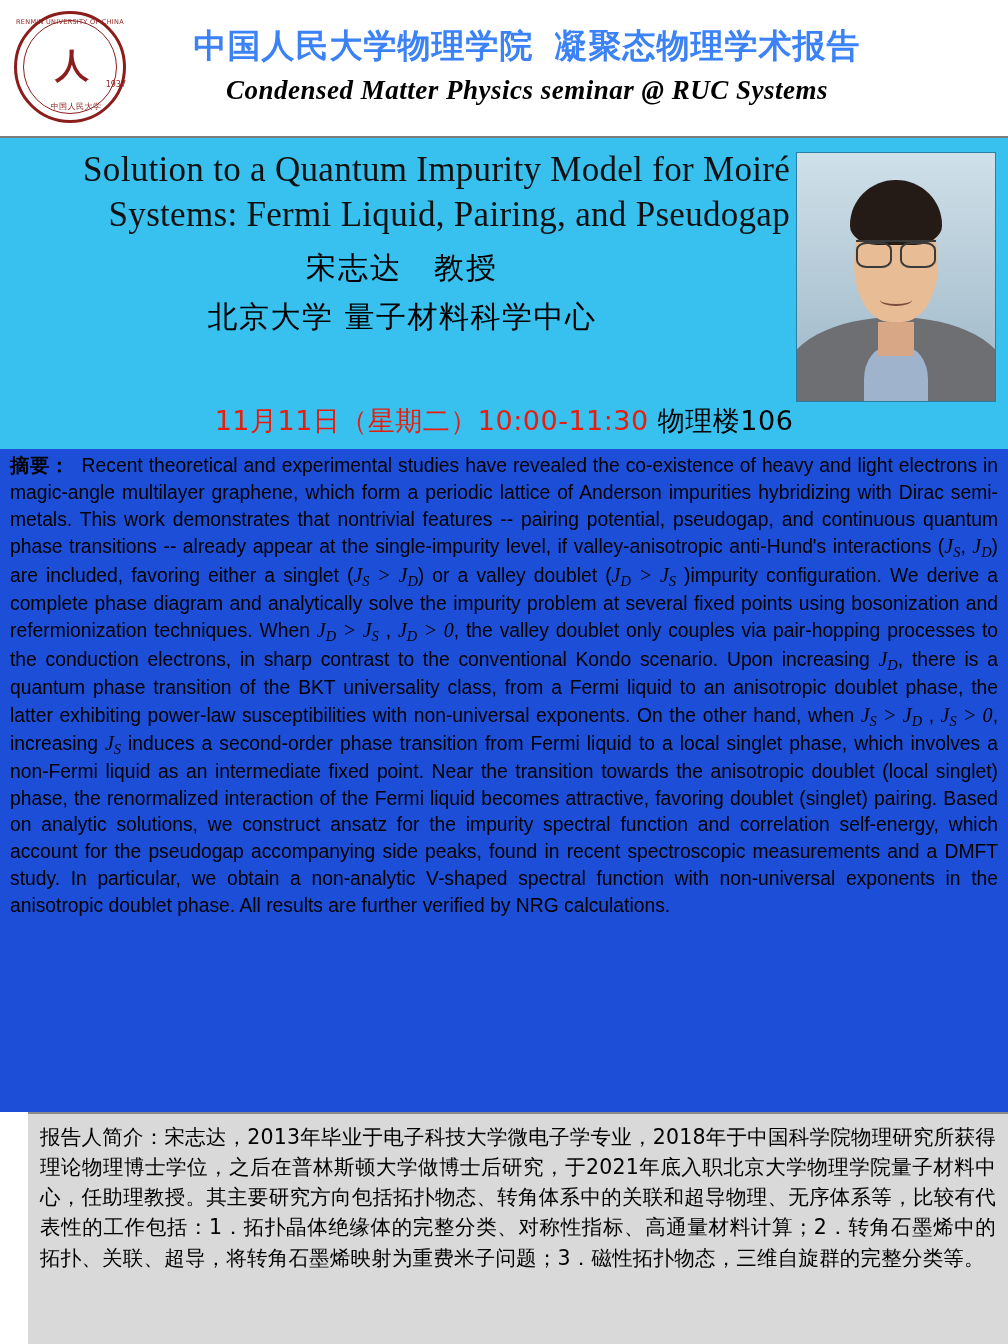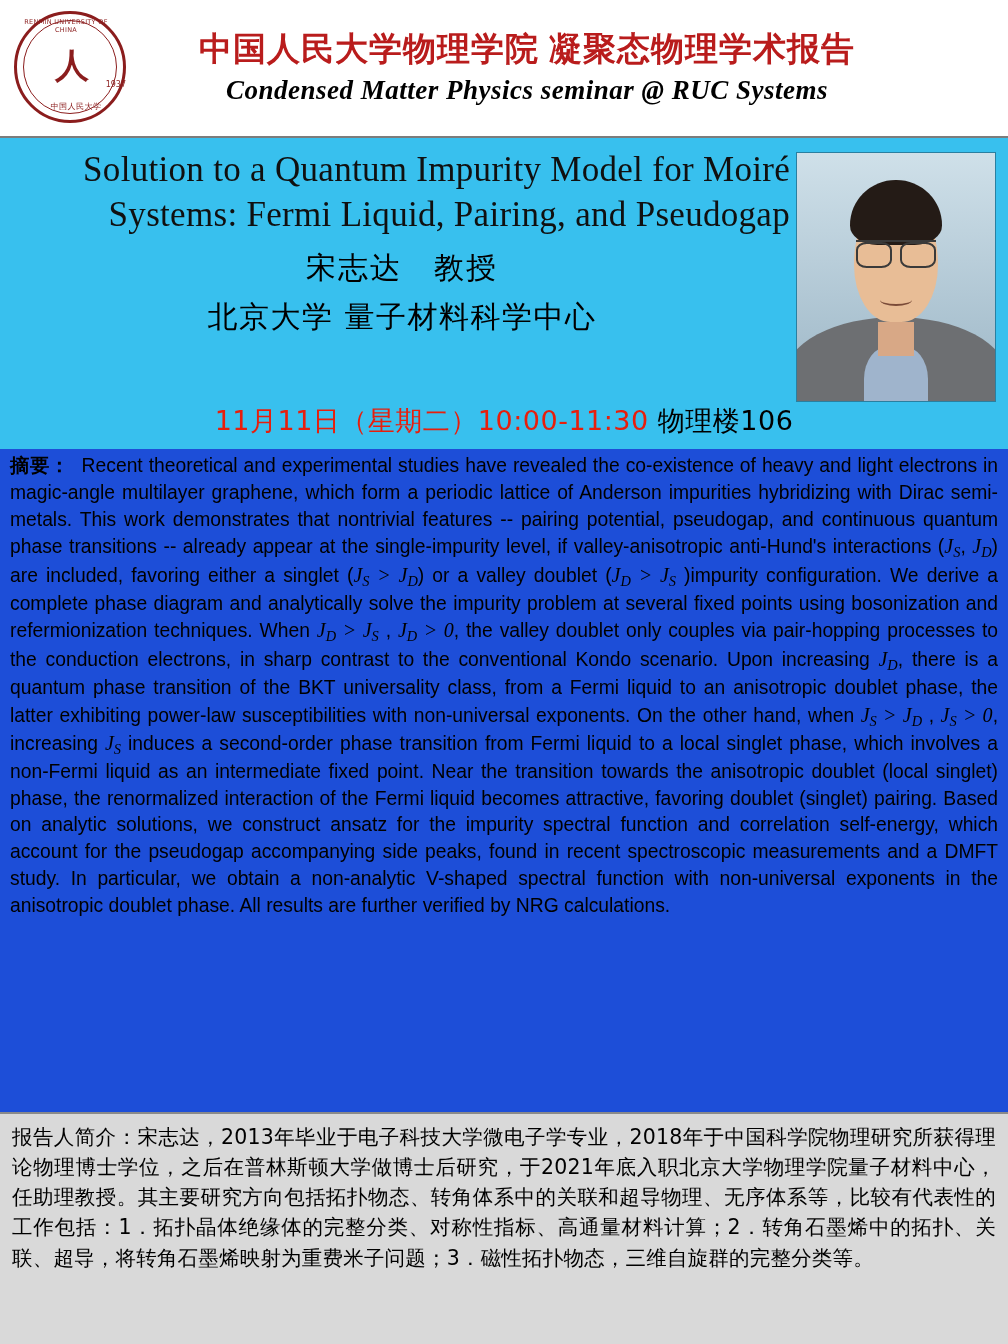--- a/index.html
+++ b/index.html
@@ -40,24 +40,24 @@
     margin-right: 10px;
     flex: 0 0 auto;
     position: relative;
   }
   .header-text {
     flex: 1 1 auto;
     text-align: center;
     padding-right: 90px;
   }
   .header-line1 {
-    font-family: Liberation Sans, sans-serif;
+    font-family: Liberation Mono, monospace;
     font-size: 33px;
     font-weight: bold;
-    color: #b91c1c;
+    color: #3b82f6;
     letter-spacing: 1px;
     line-height: 1.25;
   }
   .header-line2 {
     font-family: "Liberation Serif", "DejaVu Serif", serif;
     font-size: 27px;
     font-weight: bold;
     font-style: italic;
     color: #000000;
     margin-top: 6px;
@@ -215,20 +215,21 @@
     font-family: "Liberation Serif", "DejaVu Serif", serif;
   }
 
   
   .bio-wrap {
     background: #d9d9d9;
     border-top: 2px solid #8a8a8a;
     padding: 8px 12px 10px 12px;
     height: 232px;
     box-sizing: border-box;
+    margin-left: 28px;
   }
   .bio {
     font-family: "DejaVu Sans", "Liberation Sans", sans-serif;
     font-size: 20.5px;
     line-height: 1.47;
     color: #000000;
     text-align: justify;
     letter-spacing: 0.2px;
   }
 
@@ -271,21 +272,21 @@
     left: 12px; right: 0;
     bottom: 11px;
     text-align: center;
     color: #8b1d1d;
     font-family: "DejaVu Sans", sans-serif;
     font-size: 8px;
     letter-spacing: 0.5px;
   }
   .logo-en {
     position: absolute;
-    left: 0; right: 8px;
+    left: 0; right: 0;
     top: 7px;
     text-align: center;
     color: #8b1d1d;
     font-family: "DejaVu Sans", sans-serif;
     font-size: 6.5px;
     letter-spacing: 0.3px;
   }
 </style>
 </head>
 <body>

